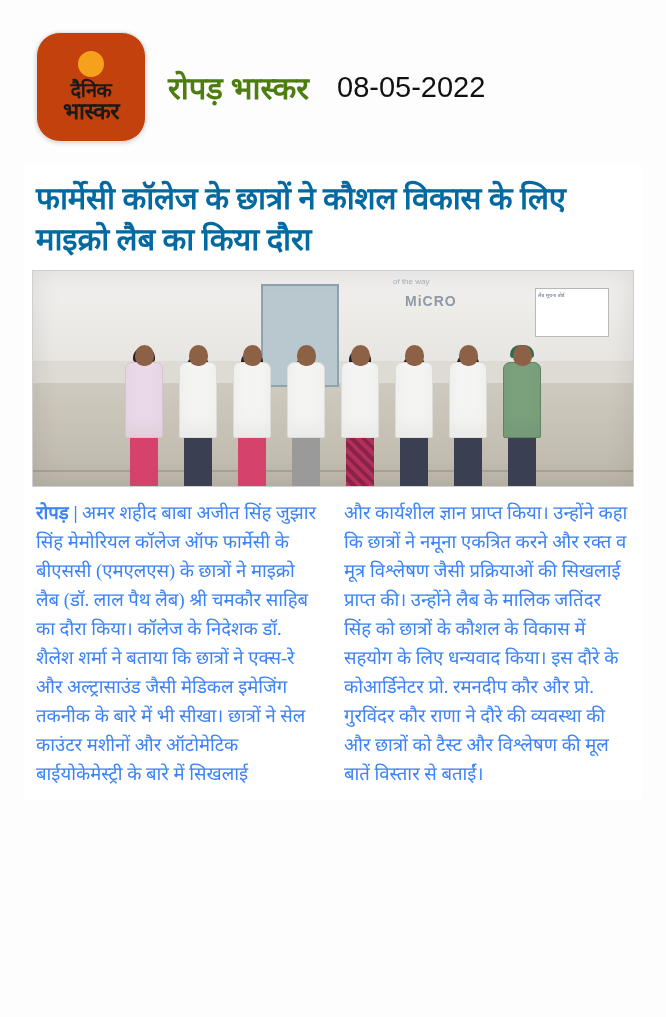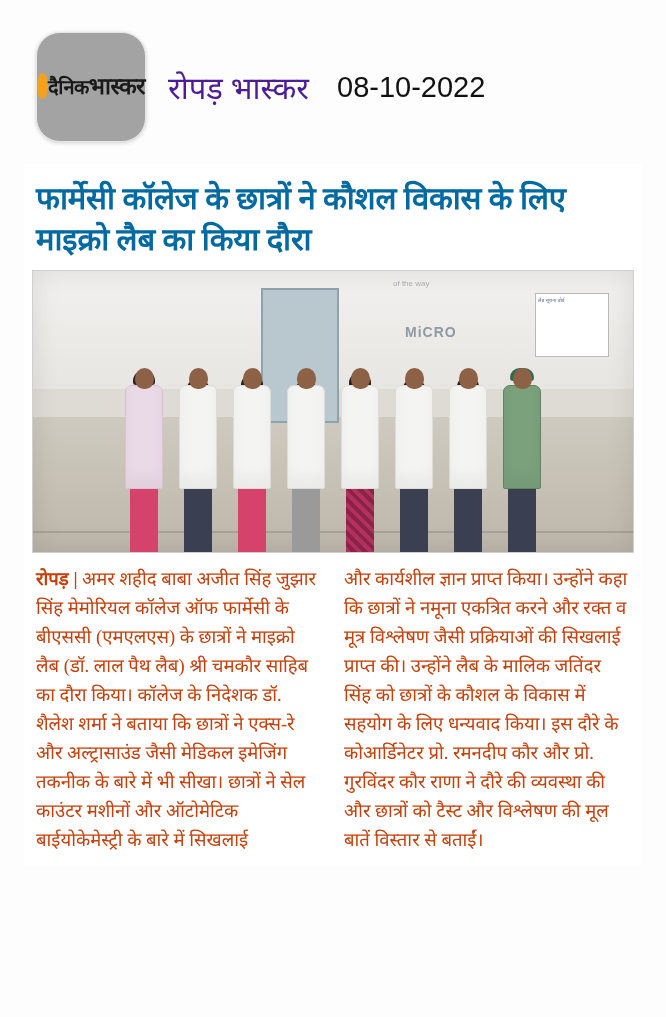--- a/index.html
+++ b/index.html
@@ -26,24 +26,25 @@
   .masthead {
     display: flex;
     align-items: center;
     padding: 32px 0 18px 36px;
     gap: 22px;
   }
   .logo-box {
     width: 108px;
     height: 108px;
     border-radius: 24px;
-    background: #a3a3a3;
+    background: #c2410c;
     border: 1px solid #e6e6e6;
     box-shadow: 0 1px 4px rgba(0,0,0,0.18);
     display: flex;
+    flex-direction: column;
     align-items: center;
     justify-content: center;
     flex: none;
   }
   .logo-sun {
     width: 26px;
     height: 26px;
     border-radius: 50%;
     background: #f5a11b;
     margin-bottom: 3px;
@@ -59,23 +60,23 @@
   .logo-text-2 {
     font-family: "Liberation Serif", serif;
     font-weight: bold;
     font-size: 23px;
     line-height: 22px;
     color: #1a1a1a;
     letter-spacing: -0.5px;
   }
   .edition {
     font-family: "Liberation Serif", serif;
-    font-weight: normal;
+    font-weight: bold;
     font-size: 31px;
-    color: #4c1d95;
+    color: #4d7c0f;
     white-space: nowrap;
   }
   .pub-date {
     font-family: "Liberation Sans", sans-serif;
     font-size: 29px;
     color: #111;
     white-space: nowrap;
     margin-left: 6px;
   }
 
@@ -94,21 +95,21 @@
     line-height: 41px;
     color: #0369a1;
     letter-spacing: -0.2px;
     padding: 6px 4px 10px 4px;
   }
 
   
   .photo {
     position: relative;
     width: 100%;
-    height: 283px;
+    height: 217px;
     overflow: hidden;
     background: #d8d4cf;
     border: 1px solid #cfcfcf;
     box-sizing: border-box;
   }
   .ph-wall {
     position: absolute; left: 0; top: 0; right: 0; height: 44%;
     background: linear-gradient(#f2f1ef, #e7e5e1);
   }
   .ph-wall-band {
@@ -150,21 +151,20 @@
     line-height: 6px;
   }
   .ph-brand {
     position: absolute;
     left: 62%;
     top: 10%;
     font-size: 14px;
     font-weight: bold;
     color: #8e99a6;
     letter-spacing: 1px;
-    margin-top: 25px;
   }
   .ph-brand-sub {
     position: absolute;
     left: 60%;
     top: 3%;
     font-size: 8px;
     color: #a7b0ba;
   }
   .ph-people {
     position: absolute;
@@ -230,40 +230,40 @@
   .body-cols {
     display: flex;
     gap: 22px;
     padding: 12px 4px 4px 4px;
   }
   .col {
     flex: 1;
     font-family: "Liberation Serif", serif;
     font-size: 18.5px;
     line-height: 29px;
-    color: #c2410c;
+    color: #3b82f6;
     text-align: left;
   }
   .dateline {
     font-weight: bold;
   }
 </style>
 </head>
 <body>
 
 <div class="page">
 
   <div class="masthead">
     <div class="logo-box">
       <div class="logo-sun"></div>
       <div class="logo-text-1">दैनिक</div>
       <div class="logo-text-2">भास्कर</div>
     </div>
     <div class="edition">रोपड़ भास्कर</div>
-    <div class="pub-date">08-10-2022</div>
+    <div class="pub-date">08-05-2022</div>
   </div>
 
   <div class="clipping">
 
     <div class="headline">फार्मेसी कॉलेज के छात्रों ने कौशल विकास के लिए माइक्रो लैब का किया दौरा</div>
 
     <div class="photo">
       <div class="ph-wall"></div>
       <div class="ph-wall-band"></div>
       <div class="ph-floor">

